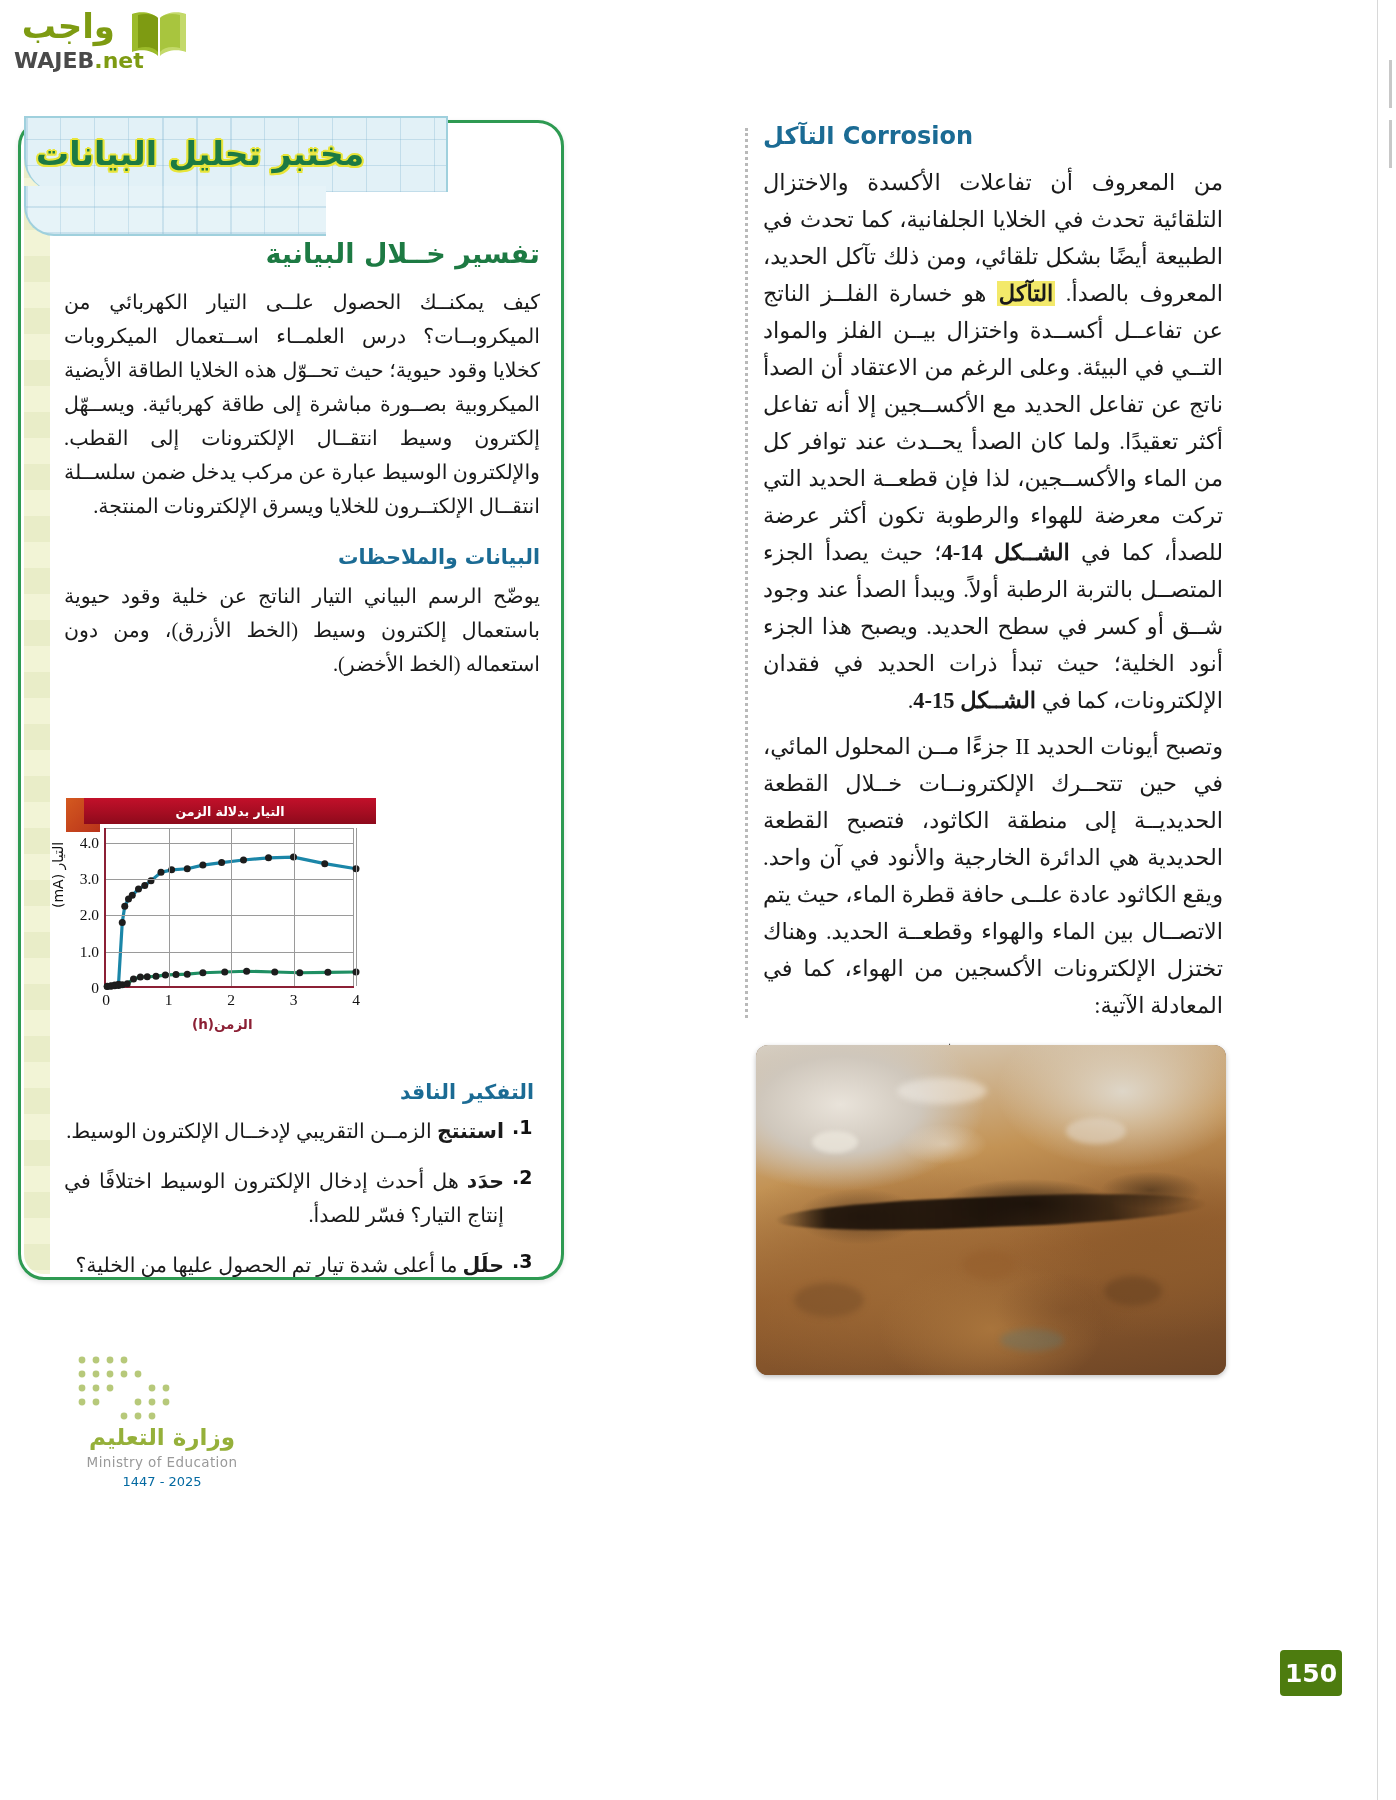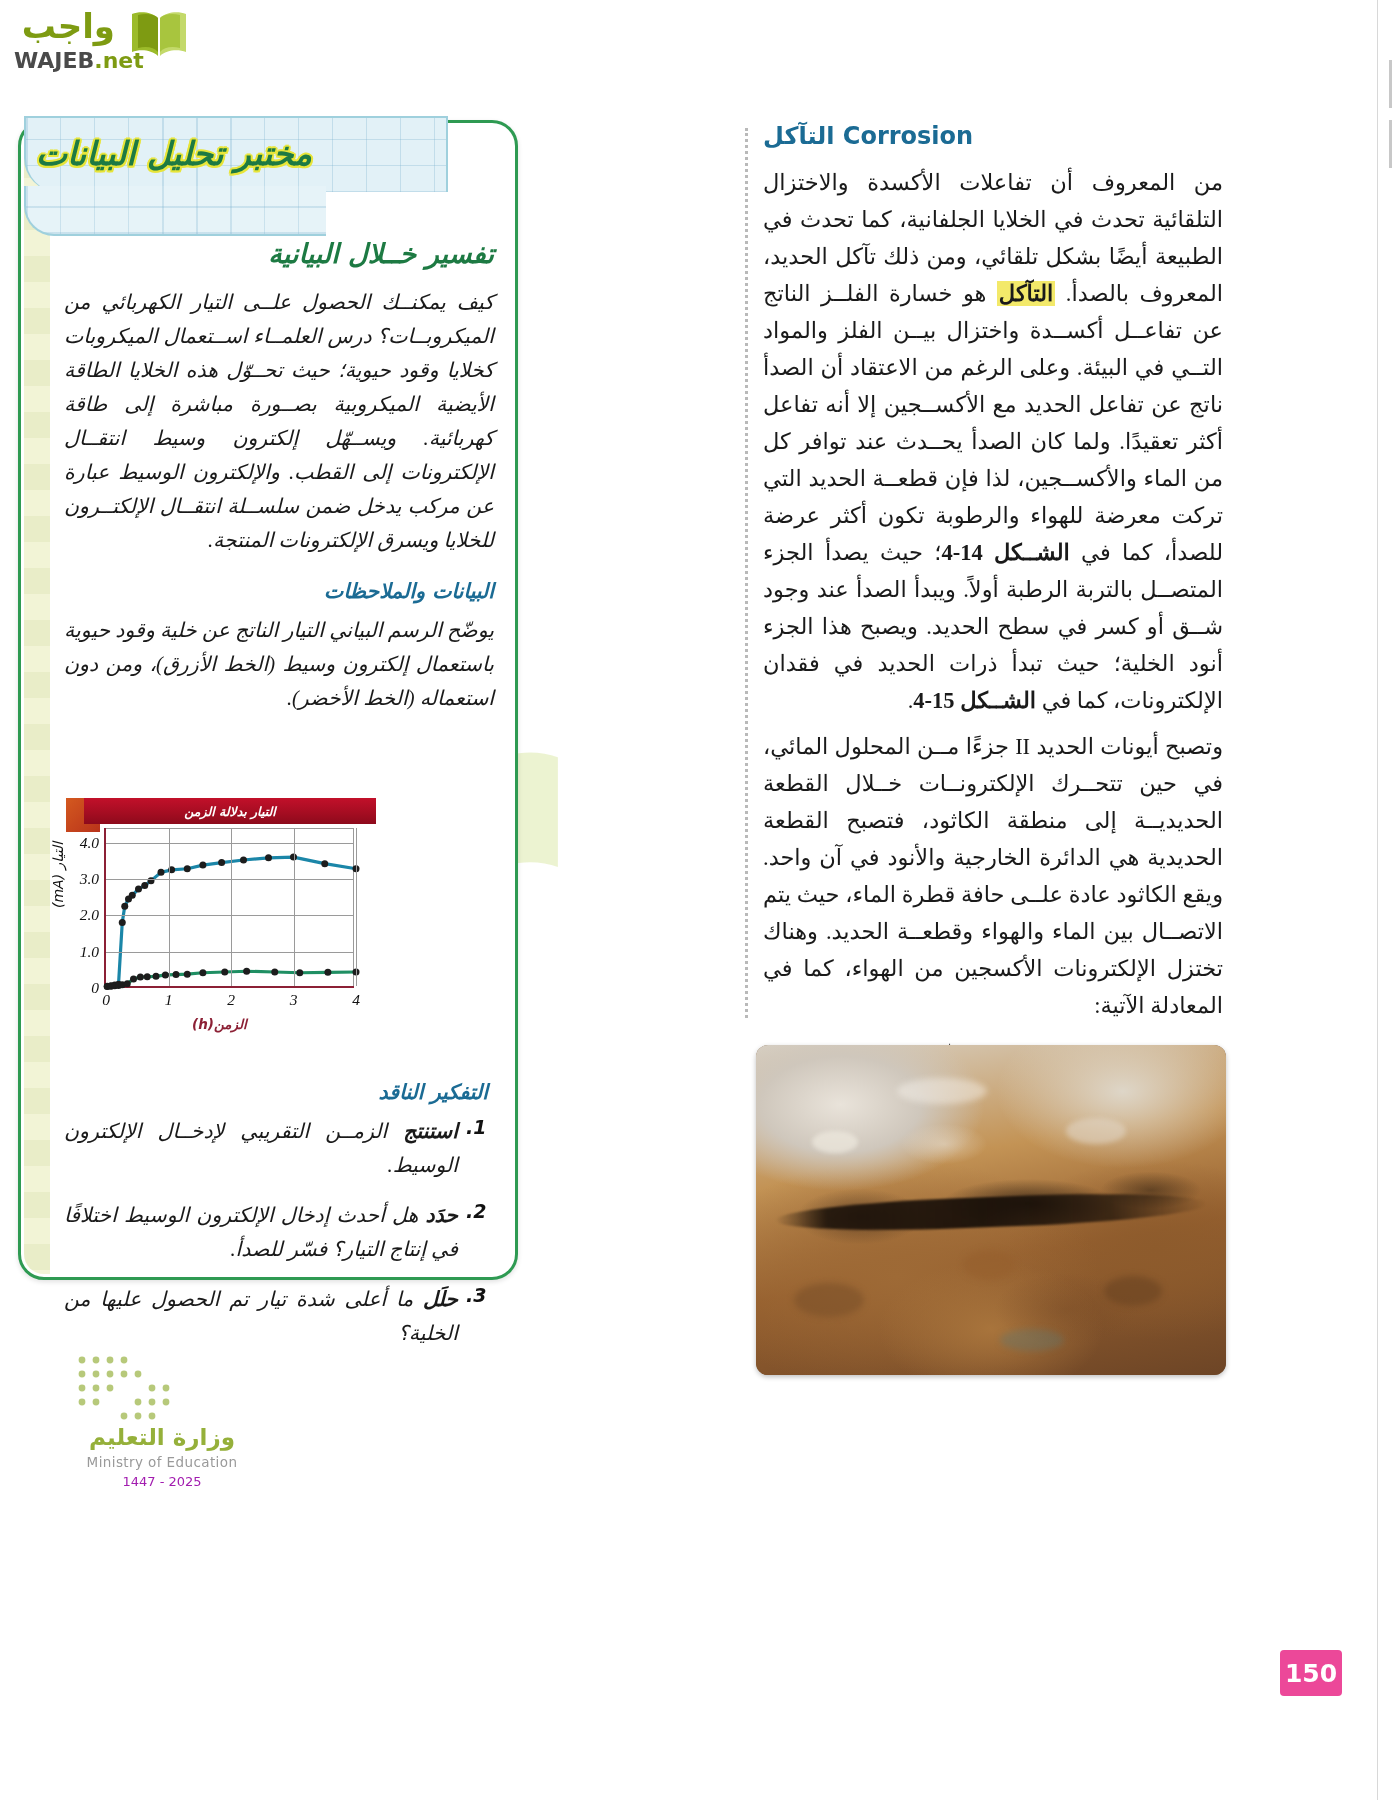--- a/index.html
+++ b/index.html
@@ -107,21 +107,21 @@
   }
   .rust-crack{
     position:absolute;left:4%;top:46%;width:92%;height:30px;
     background:linear-gradient(90deg,rgba(22,14,8,0) 0%,rgba(22,14,8,.85) 12%,rgba(22,14,8,.92) 48%,rgba(22,14,8,.7) 78%,rgba(22,14,8,0) 100%);
     border-radius:50%/60%;transform:rotate(-2.2deg);filter:blur(1.2px);
   }
   .rust-speck{position:absolute;border-radius:50%;}
 
   
   .lab-outer{
-    position:absolute;left:18px;top:120px;width:500px;height:1160px;font-style:italic;
+    position:absolute;left:18px;top:120px;width:546px;height:1160px;
   }
   .lab-frame{
     position:absolute;inset:0;
     border:3px solid #2e9a52;border-radius:26px;
     background:#ffffff;
     box-shadow:0 2px 5px rgba(0,0,0,.12);
   }
   .lab-stripe{
     position:absolute;left:6px;top:6px;bottom:6px;width:26px;
     border-radius:20px 0 0 20px;
@@ -236,28 +236,28 @@
   .moe-dots{position:absolute;left:10px;top:0;width:120px;height:70px;}
   .moe-ar{
     position:absolute;left:0;right:0;top:74px;color:#95b03a;direction:rtl;
     font-family:"DejaVu Sans",sans-serif;font-weight:bold;font-size:23px;
   }
   .moe-en{
     position:absolute;left:0;right:0;top:104px;color:#9a9a9a;
     font-family:"DejaVu Sans",sans-serif;font-size:13.5px;letter-spacing:.4px;
   }
   .moe-yr{
-    position:absolute;left:0;right:0;top:124px;color:#a21caf;
+    position:absolute;left:0;right:0;top:124px;color:#0369a1;
     font-family:"DejaVu Sans",sans-serif;font-size:13px;
   }
 
   
   .pagenum{
     position:absolute;left:1280px;top:1650px;width:62px;height:46px;
-    background:#ec4899;color:#fff;border-radius:4px;
+    background:#4d7c0f;color:#fff;border-radius:4px;
     display:flex;align-items:center;justify-content:center;
     font-family:"DejaVu Sans",sans-serif;font-weight:bold;font-size:25px;
   }
 </style>
 </head>
 <body>
 
 <div class="page-edge">
   <div class="edge-mark" style="top:60px"></div>
   <div class="edge-mark" style="top:120px"></div>

